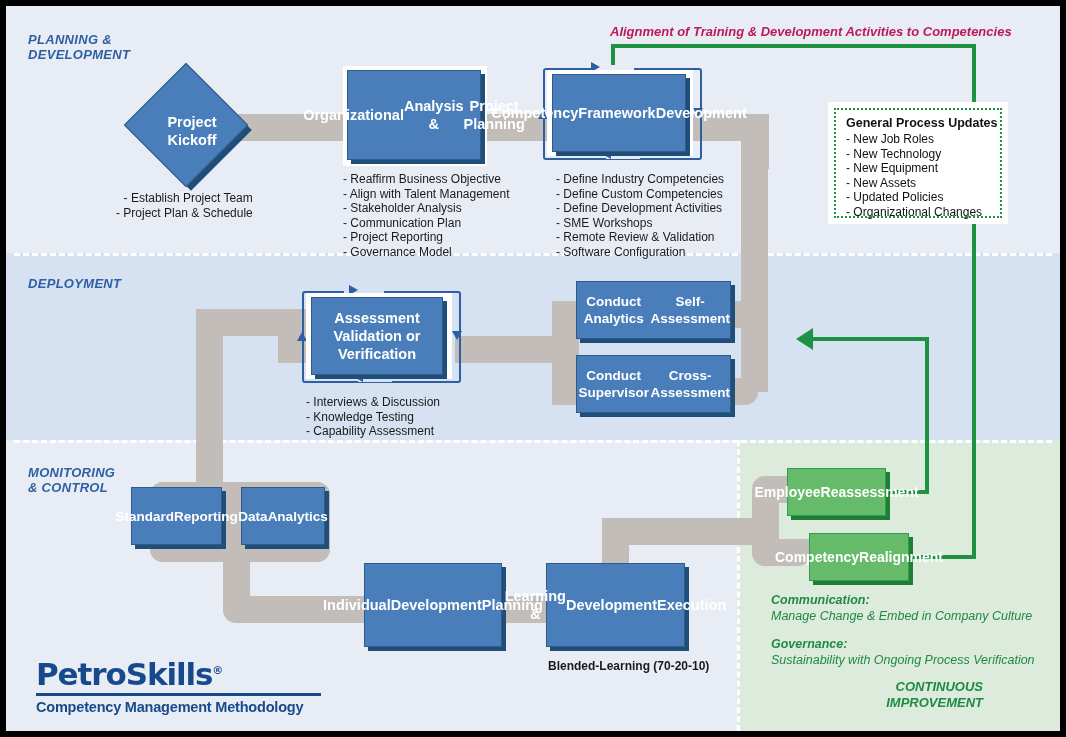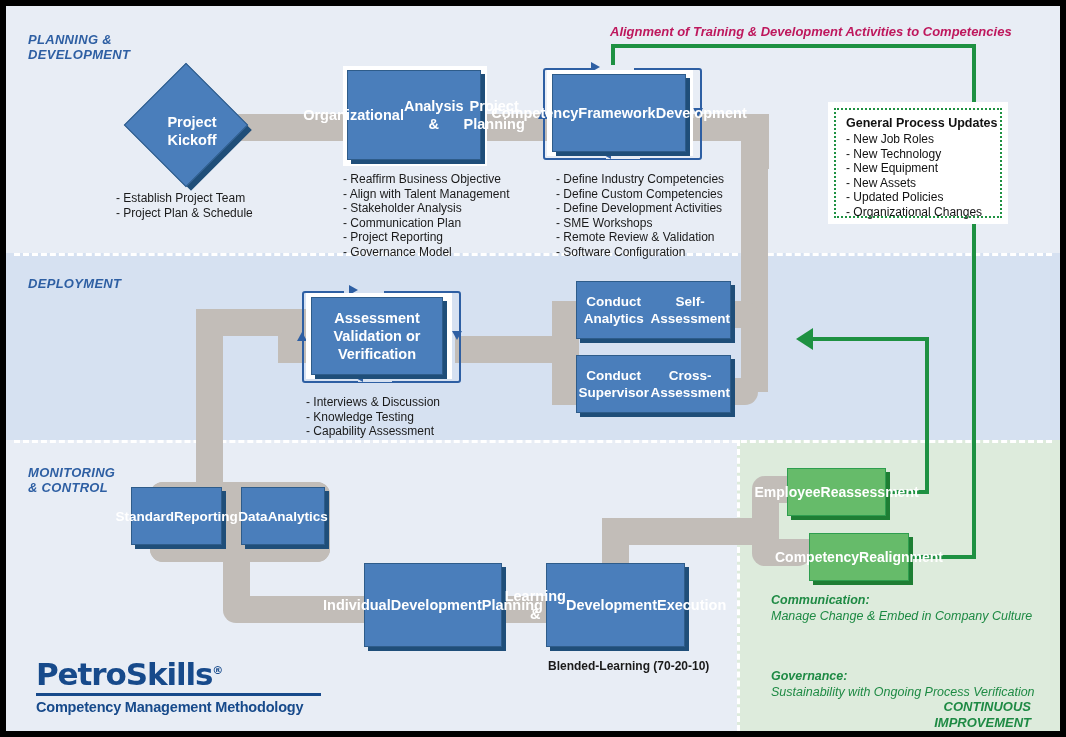--- a/index.html
+++ b/index.html
@@ -176,21 +176,21 @@
     <div id="kickoff">
       <div class="dsh"></div>
       <div class="dia"></div>
       <div class="dlabel">
         <div>
           <div>Project</div>
           <div>Kickoff</div>
         </div>
       </div>
     </div>
-    <div class="bullets" style="left:110px;top:185px;">
+    <div class="bullets" style="left:110px;top:185px;text-align:right;">
         <div>- Establish Project Team</div>
         <div>- Project Plan &amp; Schedule</div>
       </div>
 
     <div class="bwrap" style="left:337px;top:60px;width:144px;height:100px;"></div>
     <div class="bbox" style="left:341px;top:64px;width:134px;height:90px;" style2="">
         <div>Organizational</div>
         <div>Analysis &amp;</div>
         <div>Project Planning</div>
       </div>
@@ -285,25 +285,25 @@
           <div>- Organizational Changes</div>
         </div>
     </div>
 
     <div class="galign" style="left:604px;top:18px;">Alignment of Training &amp; Development Activities to Competencies</div>
 
     <div class="gtext" style="left:765px;top:586px;">
       <span class="h">Communication:</span>
       <span>Manage Change &amp; Embed in Company Culture</span>
     </div>
-    <div class="gtext" style="left:765px;top:630px;margin-top:32px;">
+    <div class="gtext" style="left:765px;top:630px;">
       <span class="h">Governance:</span>
       <span>Sustainability with Ongoing Process Verification</span>
     </div>
-    <div class="gcaption" style="left:840px;top:673px;width:185px;margin-top:20px;">
+    <div class="gcaption" style="left:792px;top:673px;width:185px;">
       <div>CONTINUOUS</div>
       <div>IMPROVEMENT</div>
     </div>
 
     <div id="logo">
       <div class="lname"><span>PetroSkills</span><sup>®</sup></div>
       <div class="lrule"></div>
       <div class="ltag">Competency Management Methodology</div>
     </div>
 

